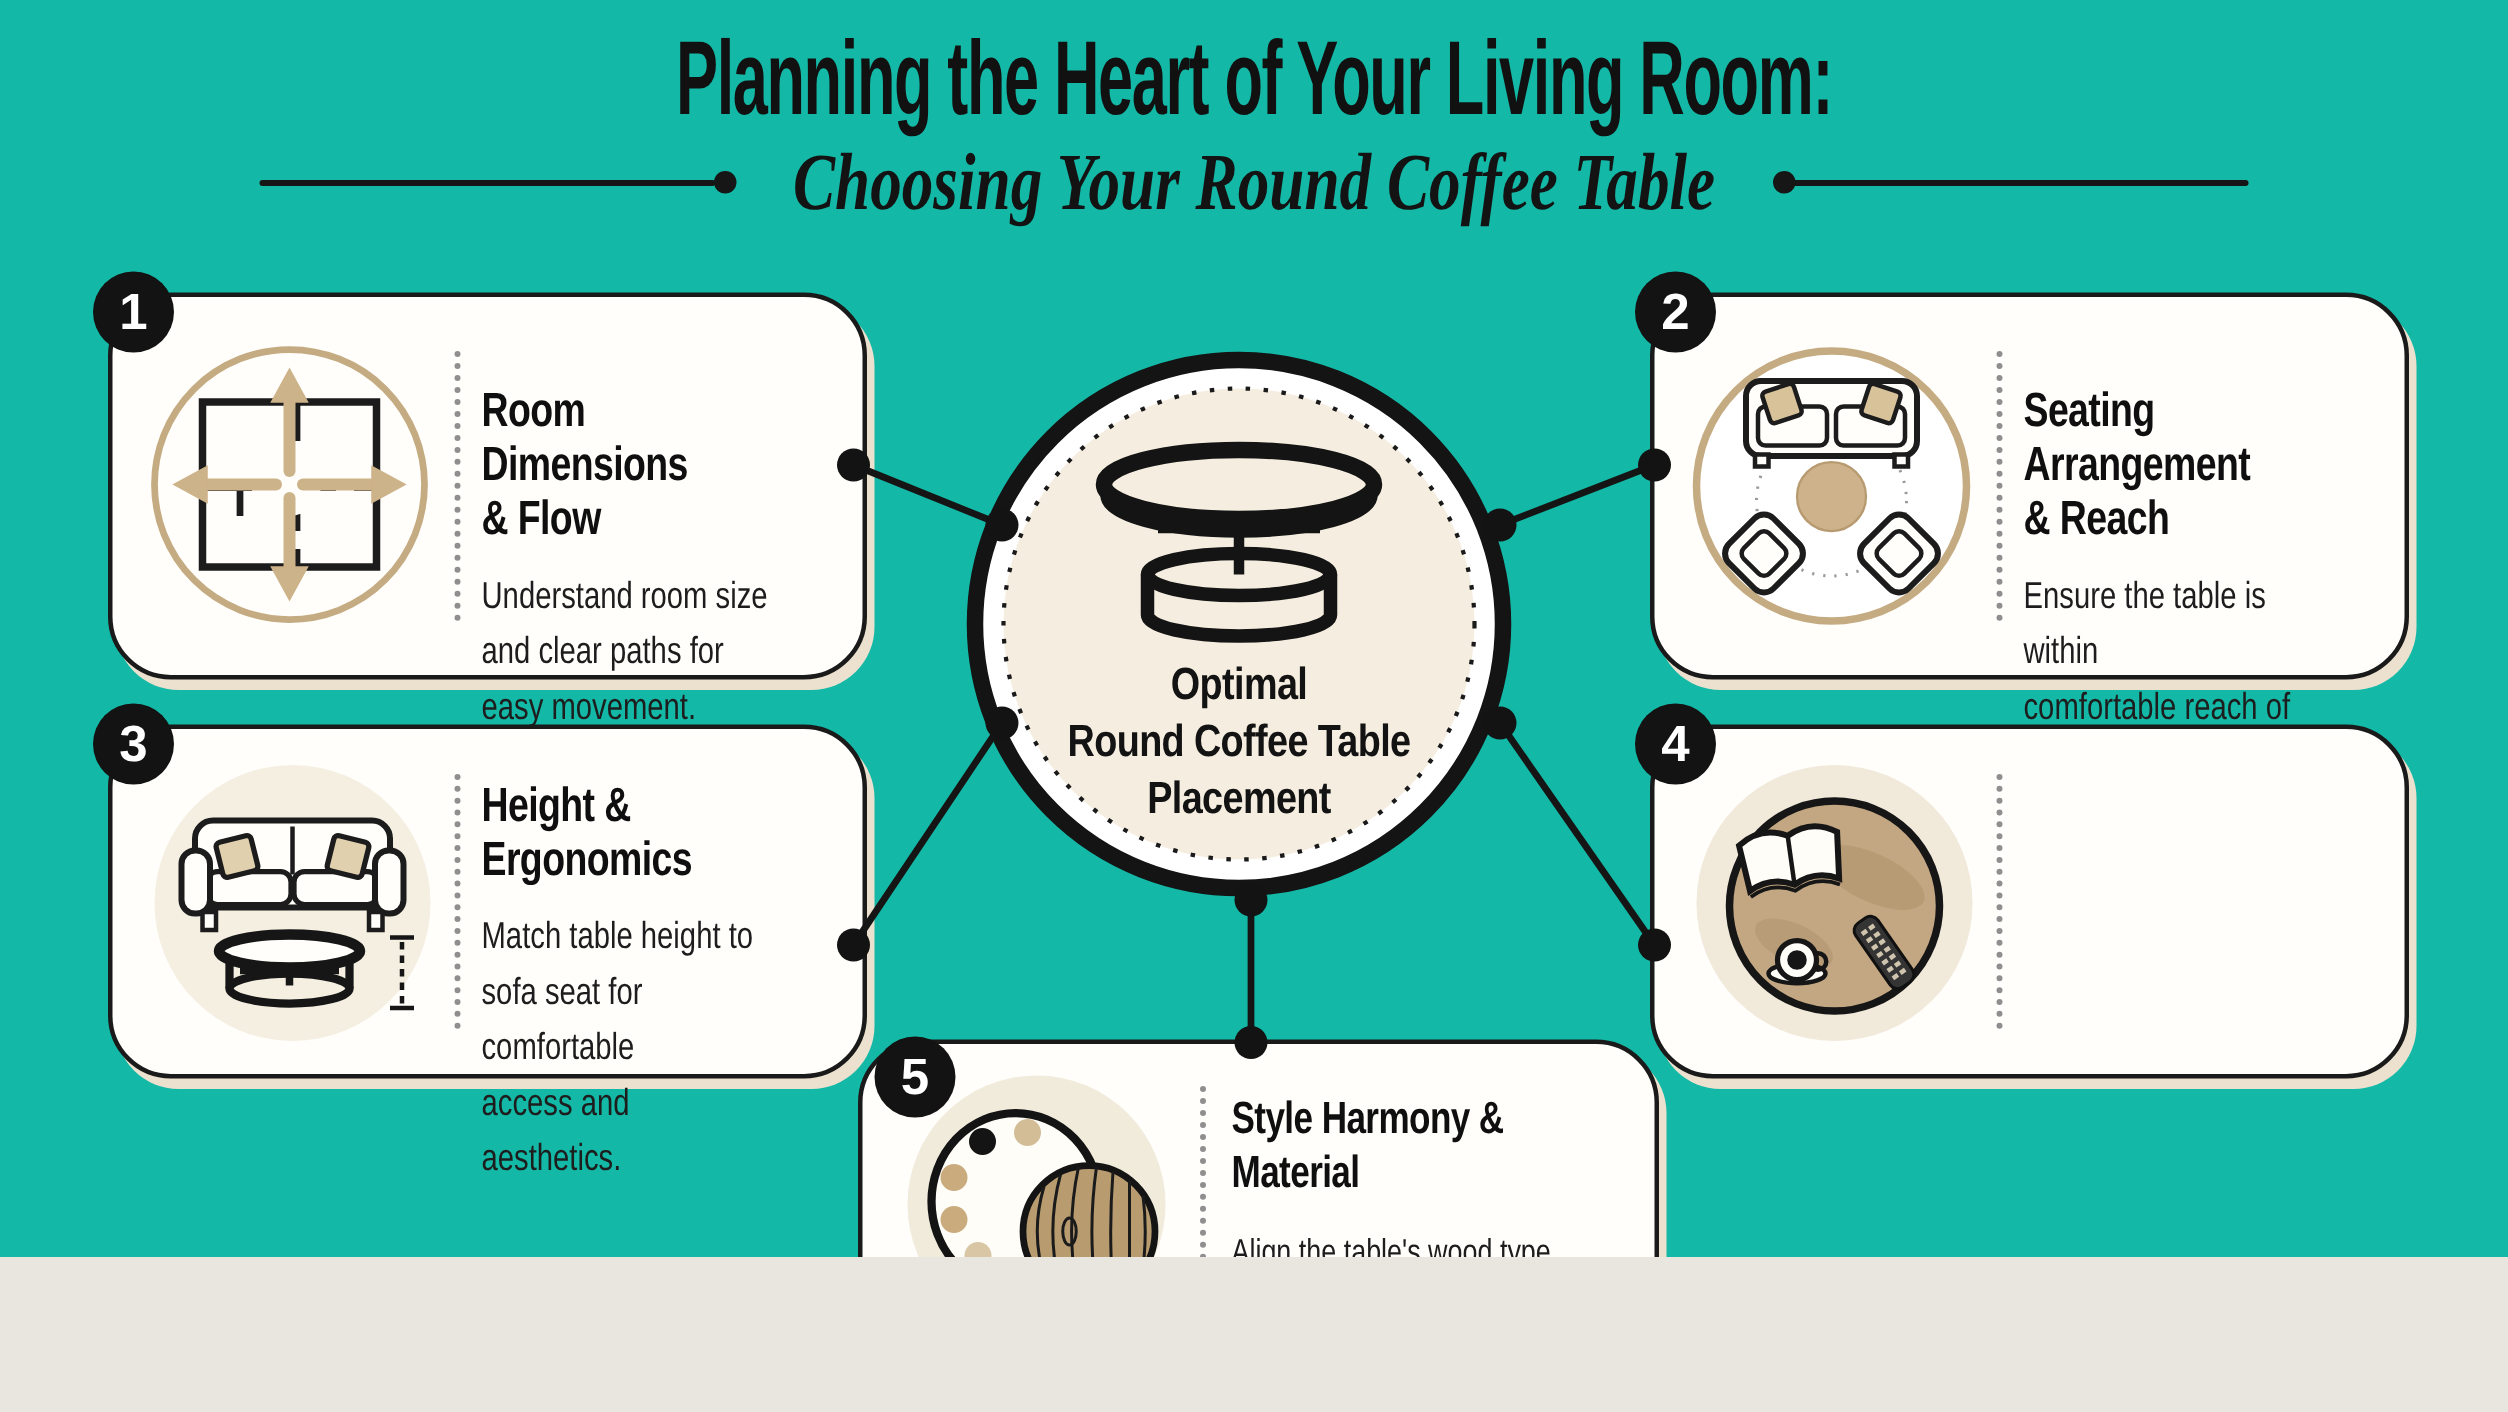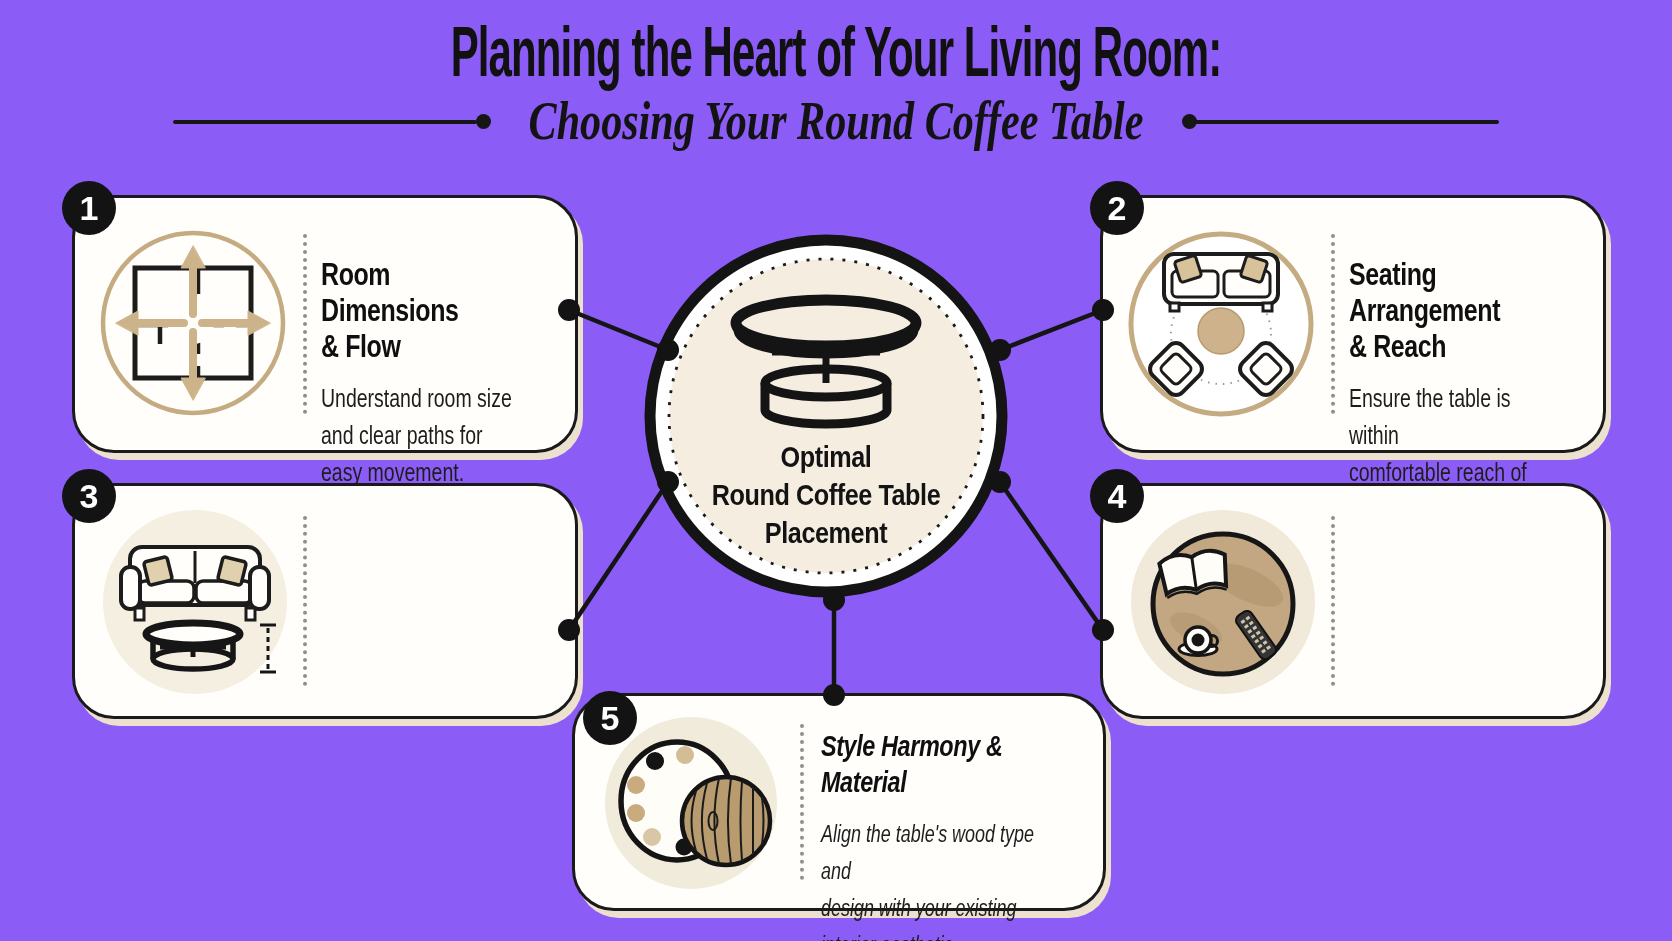--- a/index.html
+++ b/index.html
@@ -1,17 +1,17 @@
 <!DOCTYPE html>
 <html><head>
 <meta charset="utf-8">
 <style>
   html,body{margin:0;padding:0;}
   body{font-family:"Liberation Sans","DejaVu Sans",sans-serif;background:#e9e6df;}
-  #canvas{position:relative;width:1672px;height:941px;background:#8b5cf6;overflow:hidden;margin:0 auto;}
+  #canvas{position:relative;width:1672px;height:838px;background:#14b8a6;overflow:hidden;margin:0 auto;}
 
   
   .main-title{position:absolute;top:16px;left:0;width:100%;text-align:center;
     font-size:70px;font-weight:bold;color:#111;letter-spacing:-1.5px;line-height:1.05;
     transform:scaleX(0.60);transform-origin:center top;white-space:nowrap;}
   .subtitle{position:absolute;top:90px;left:0;width:100%;text-align:center;
     font-family:"Liberation Serif","DejaVu Serif",serif;font-style:italic;font-weight:600;
     font-size:54px;color:#131313;transform:scaleX(0.78);transform-origin:center top;white-space:nowrap;}
   .rule{position:absolute;height:4px;background:#161616;border-radius:2px;top:120px;width:304px;}
   .rule.left{left:173px;} .rule.right{left:1195px;}
@@ -41,23 +41,23 @@
   .card5 .badge{left:8px;top:-5px;}
   .icon-wrap{position:absolute;}
   .card1 .icon-wrap,.card2 .icon-wrap{left:23px;top:30px;}
   .card3 .icon-wrap,.card4 .icon-wrap{left:25px;top:21px;}
   .card5 .icon-wrap{left:26px;top:15px;}
   .divider{position:absolute;border-left:4px dotted #8f8f8f;}
   .card1 .divider,.card2 .divider{left:228px;top:36px;bottom:36px;}
   .card3 .divider,.card4 .divider{left:228px;top:30px;bottom:30px;}
   .card5 .divider{left:225px;top:28px;bottom:28px;}
   .card-text{position:absolute;left:246px;right:6px;top:0;bottom:0;}
-  .card1 .card-text,.card2 .card-text{padding-top:58px;}
+  .card1 .card-text,.card2 .card-text{padding-top:38px;margin-top:19px;}
   .card3 .card-text,.card4 .card-text{padding-top:32px;}
-  .card5 .card-text{padding-top:32px;font-style:italic;}
+  .card5 .card-text{padding-top:32px;}
   .card-title{font-size:32px;font-weight:bold;color:#0f0f0f;line-height:36px;letter-spacing:-0.5px;
     white-space:pre-line;transform:scaleX(0.78);transform-origin:left top;margin:0 0 16px 0;}
   .card-body{font-size:25px;color:#1d1d1d;line-height:37px;white-space:pre-line;
     transform:scaleX(0.78);transform-origin:left top;}
   .card5 .card-title{font-size:30px;}
   .card5 .card-body{font-size:23px;} 
 </style>
 </head>
 <body>
 
@@ -210,20 +210,27 @@
         <line x1="53" y1="132" x2="53" y2="152" stroke="#161616" stroke-width="5.5"></line>
         <line x1="133" y1="132" x2="133" y2="152" stroke="#161616" stroke-width="5.5"></line>
         <g stroke="#161616" stroke-width="3">
           <line x1="160" y1="118" x2="176" y2="118"></line>
           <line x1="168" y1="121" x2="168" y2="162" stroke-dasharray="5 4"></line>
           <line x1="160" y1="165" x2="176" y2="165"></line>
         </g>
       </svg>
     </div>
     <div class="divider"></div>
+    <div class="card-text">
+      <div class="card-title">Height &amp;
+Ergonomics</div>
+      <div class="card-body">Match table height to
+sofa seat for comfortable
+access and aesthetics.</div>
+    </div>
   </div>
 
   <div class="card card4">
     <div class="badge">4</div>
     <div class="icon-wrap">
       <svg width="190" height="190" viewBox="0 0 190 190">
         <circle cx="95" cy="95" r="92" fill="#f1e9da"></circle>
         <circle cx="95" cy="97" r="70" fill="#c2a782" stroke="#161616" stroke-width="5"></circle>
         <ellipse cx="120" cy="78" rx="38" ry="16" fill="#a3865f" opacity="0.35" transform="rotate(25 120 78)"></ellipse>
         <ellipse cx="68" cy="122" rx="28" ry="13" fill="#a3865f" opacity="0.3" transform="rotate(25 68 122)"></ellipse>

